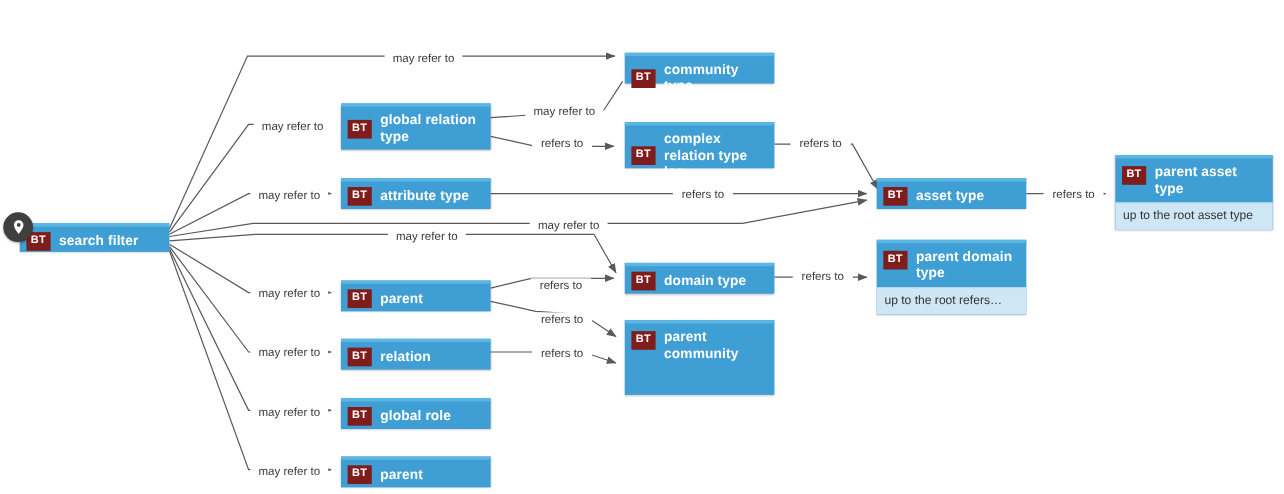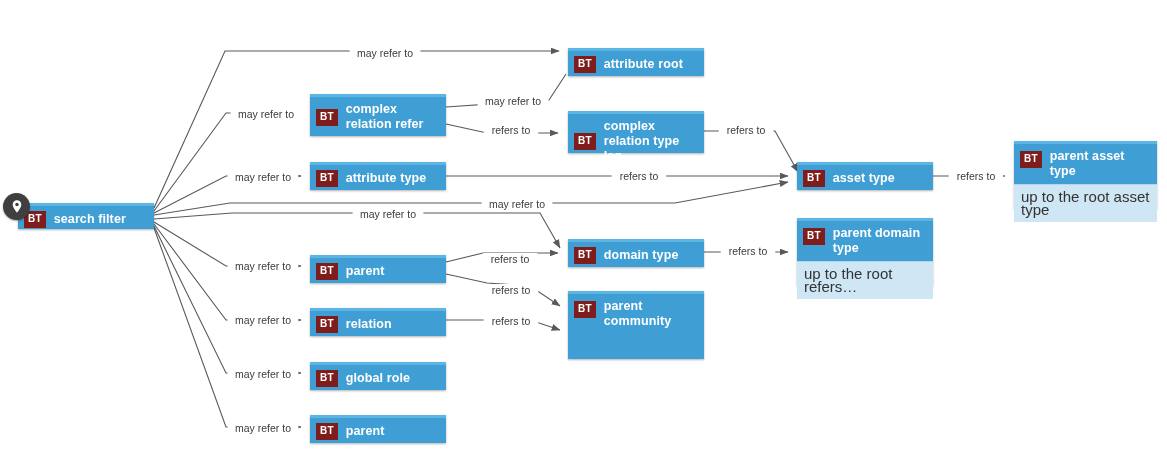--- a/index.html
+++ b/index.html
@@ -78,21 +78,21 @@
     font-size: 12.5px;
     font-weight: bold;
     margin-left: 8px;
     line-height: 15px;
     letter-spacing: 0.1px;
   }
   .node-sub {
     flex: 0 0 auto;
     background: #cfe6f4;
     color: #333333;
-    font-size: 15px;
+    font-size: 11px;
     line-height: 13px;
     padding: 5px 7px 6px 7px;
     border-top: 1px solid #b7d5ea;
   }
 
   
   #node-search-filter {
     background: #3f9fd4;
     border-top: 3px solid #5cb6e4;
   }
@@ -191,27 +191,27 @@
   <div id="node-layer">
       <div class="node single" id="node-search-filter" style="left: 18px; top: 203px; width: 136px; height: 26px;">
         <div class="node-head">
           <span class="bt-badge">BT</span>
           <span class="node-label">search filter</span>
         </div>
       </div>
       <div class="node single" id="node-attribute-type" style="left: 568px; top: 48px; width: 136px; height: 28px;">
         <div class="node-head">
           <span class="bt-badge">BT</span>
-          <span class="node-label">attribute root</span>
+          <span class="node-label">community type</span>
         </div>
       </div>
       <div class="node single" id="node-complex-relation-type" style="left: 310px; top: 94px; width: 136px; height: 42px;">
         <div class="node-head">
           <span class="bt-badge">BT</span>
-          <span class="node-label">complex relation refer</span>
+          <span class="node-label">global relation type</span>
         </div>
       </div>
       <div class="node single" id="node-complex-relation-type-leg" style="left: 568px; top: 111px; width: 136px; height: 42px;">
         <div class="node-head">
           <span class="bt-badge">BT</span>
           <span class="node-label">complex relation type leg</span>
         </div>
       </div>
       <div class="node single" id="node-relation-type" style="left: 310px; top: 162px; width: 136px; height: 28px;">
         <div class="node-head">

